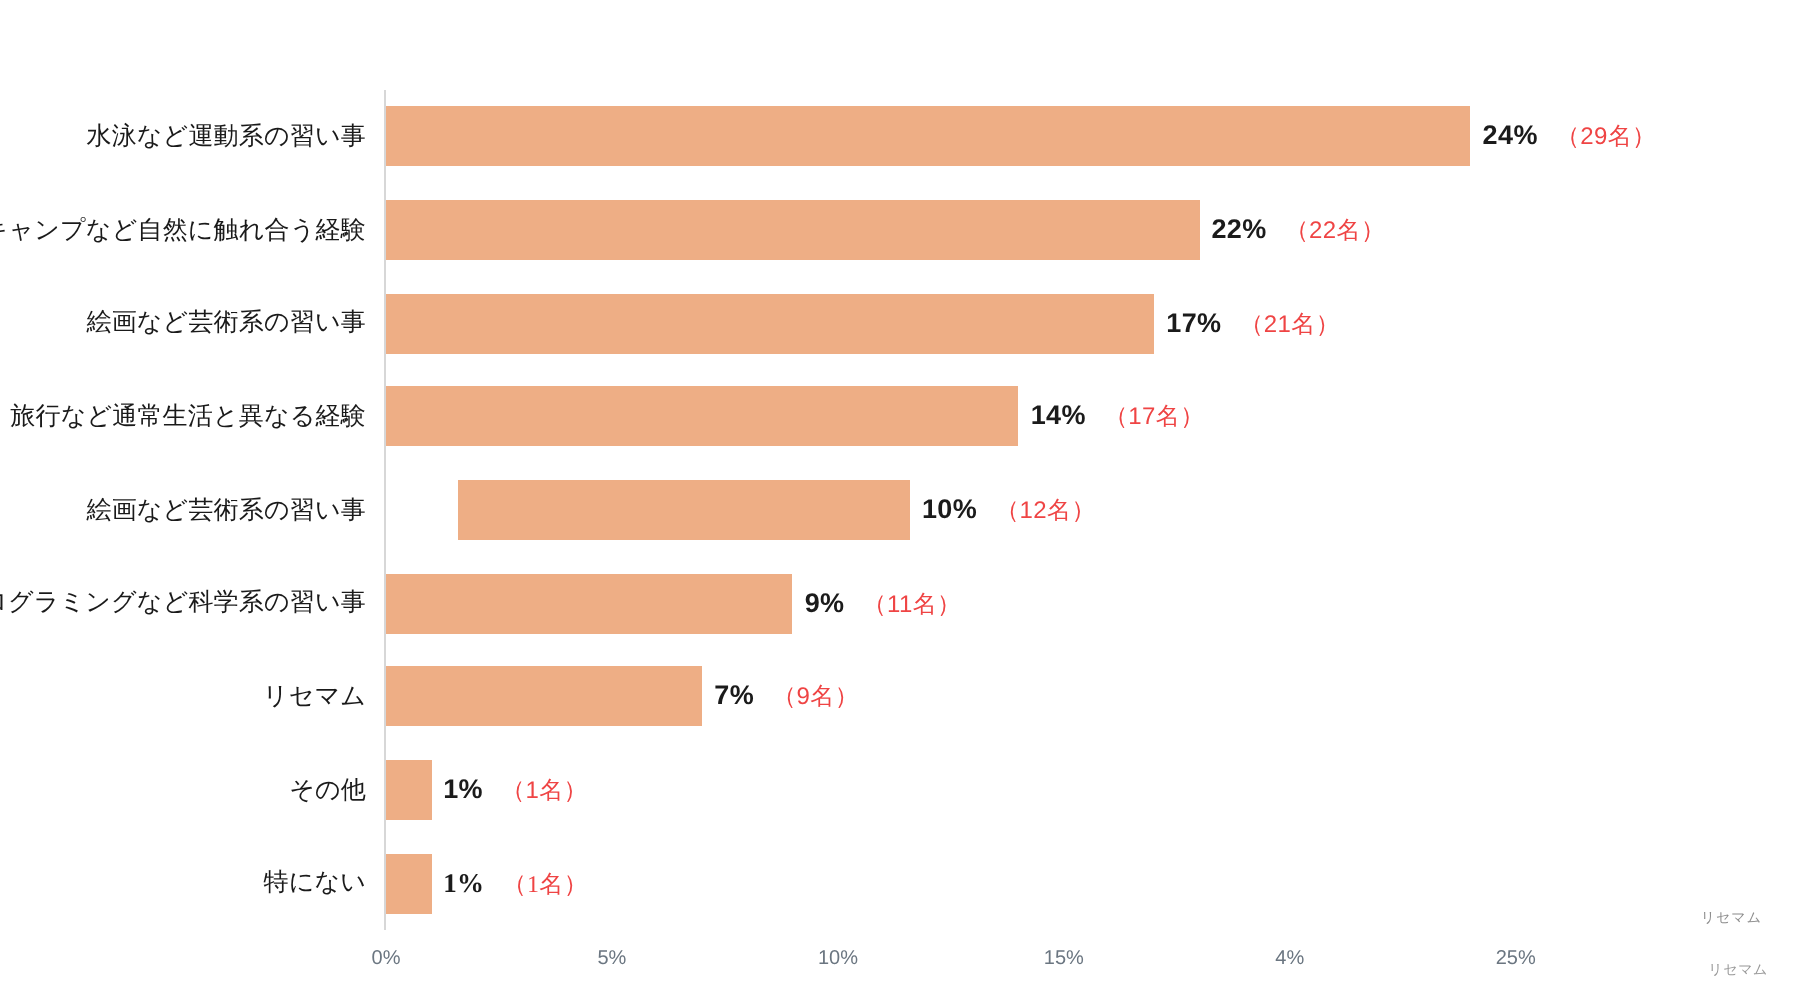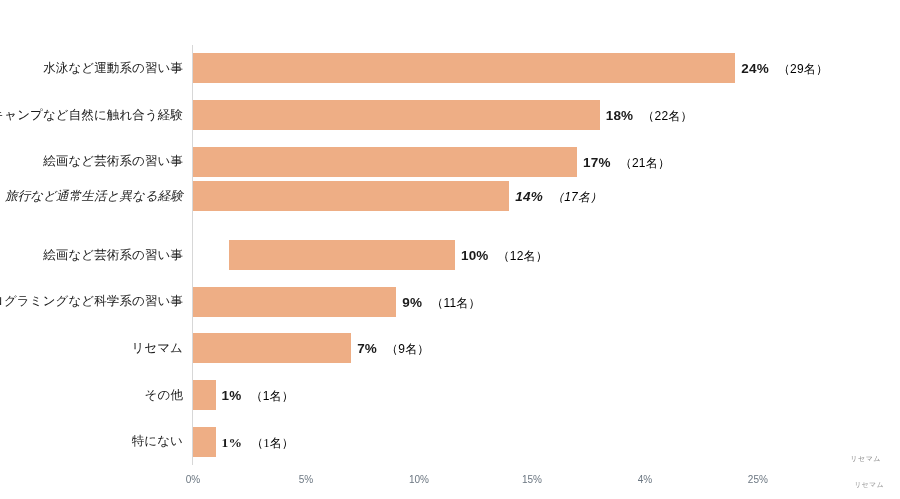--- a/index.html
+++ b/index.html
@@ -84,21 +84,21 @@
   }
   .bar-value .pct {
     font-size: 13.5px;
     font-weight: bold;
     color: #1b1b1b;
     letter-spacing: 0.2px;
     text-align: right;
   }
   .bar-value .cnt {
     font-size: 12px;
-    color: #000000;
+    color: #ef4444;
     margin-left: 9px;
     letter-spacing: 0.2px;
   }
 
   
   .axis-x {
     position: absolute;
     left: 193px;
     top: 465px;
     width: 592px;
@@ -163,28 +163,28 @@
   <div class="plot-area">
     <div class="rows" id="rows">
         <div class="row" style="top: 0px;">
           <div class="cat-label">水泳など運動系の習い事</div>
           <div class="bar" style="width: 542.29px; background: rgb(238, 174, 133);"></div>
           <div class="bar-value"><span class="pct">24%</span><span class="cnt">（29名）</span></div>
         </div>
         <div class="row" style="top: 46.6667px;">
           <div class="cat-label">キャンプなど自然に触れ合う経験</div>
           <div class="bar" style="width: 406.718px; background: rgb(238, 174, 133);"></div>
-          <div class="bar-value"><span class="pct">18%</span><span class="cnt">（22名）</span></div>
+          <div class="bar-value"><span class="pct">22%</span><span class="cnt">（22名）</span></div>
         </div>
         <div class="row" style="top: 93.3333px;">
           <div class="cat-label">絵画など芸術系の習い事</div>
           <div class="bar" style="width: 384.122px; background: rgb(238, 174, 133);"></div>
           <div class="bar-value"><span class="pct">17%</span><span class="cnt">（21名）</span></div>
         </div>
-        <div class="row" style="top: 128px; font-style: italic;">
+        <div class="row" style="top: 140px;">
           <div class="cat-label">旅行など通常生活と異なる経験</div>
           <div class="bar" style="width: 316.336px; background: rgb(238, 174, 133);"></div>
           <div class="bar-value"><span class="pct">14%</span><span class="cnt">（17名）</span></div>
         </div>
         <div class="row" style="top: 186.667px; padding-left: 36px;">
           <div class="cat-label">絵画など芸術系の習い事</div>
           <div class="bar" style="width: 225.954px; background: rgb(238, 174, 133);"></div>
           <div class="bar-value"><span class="pct">10%</span><span class="cnt">（12名）</span></div>
         </div>
         <div class="row" style="top: 233.333px;">

